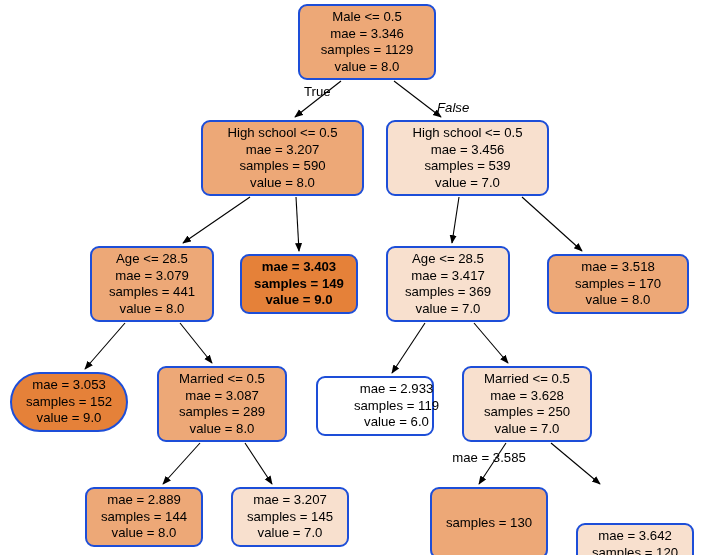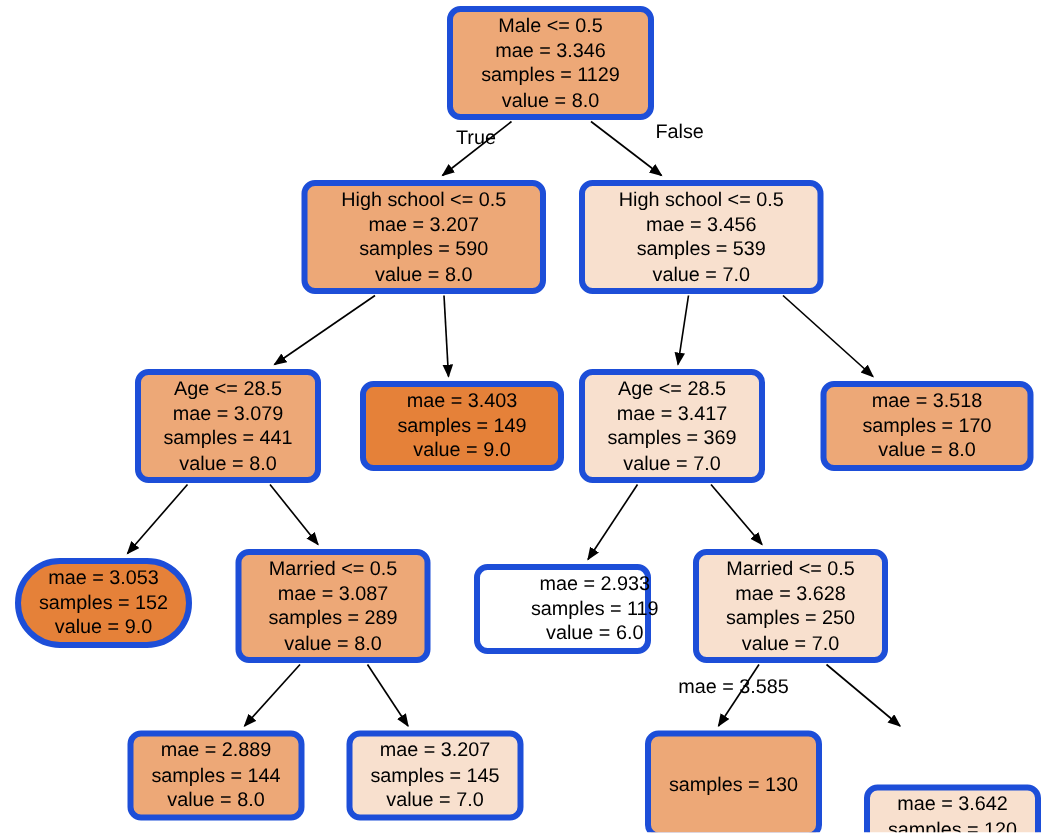--- a/index.html
+++ b/index.html
@@ -19,21 +19,21 @@
     position: absolute;
     left: 0;
     top: 0;
     width: 708px;
     height: 555px;
     pointer-events: none;
   }
   .node {
     position: absolute;
     box-sizing: border-box;
-    border: 4px solid #1d4ed8;
+    border: 2px solid #1d4ed8;
     border-radius: 9px;
     display: flex;
     flex-direction: column;
     align-items: center;
     justify-content: center;
     text-align: center;
     color: #000000;
     font-size: 13.2px;
     line-height: 16.5px;
     white-space: nowrap;
@@ -72,21 +72,21 @@
         <line x1="425" y1="323" x2="392" y2="373" stroke="#000000" stroke-width="1.1" marker-end="url(#arrow)"></line>
         <line x1="474" y1="323" x2="508" y2="363" stroke="#000000" stroke-width="1.1" marker-end="url(#arrow)"></line>
         <line x1="200" y1="443" x2="163" y2="484" stroke="#000000" stroke-width="1.1" marker-end="url(#arrow)"></line>
         <line x1="245" y1="443" x2="272" y2="484" stroke="#000000" stroke-width="1.1" marker-end="url(#arrow)"></line>
         <line x1="506" y1="443" x2="479" y2="484" stroke="#000000" stroke-width="1.1" marker-end="url(#arrow)"></line>
         <line x1="551" y1="443" x2="600" y2="484" stroke="#000000" stroke-width="1.1" marker-end="url(#arrow)"></line>
       </g>
   </svg>
   <div id="labels">
       <div class="edge-label" style="left: 284px; top: 84px;">True</div>
-      <div class="edge-label" style="left: 417px; top: 80px;">False</div>
+      <div class="edge-label" style="left: 417px; top: 100px; font-style: italic;">False</div>
     </div>
   <div id="nodes">
       <div class="node" style="left: 298px; top: 4px; width: 138px; height: 76px; background: rgb(237, 168, 119);">
         <span class="ln">Male &lt;= 0.5</span>
         <span class="ln">mae = 3.346</span>
         <span class="ln">samples = 1129</span>
         <span class="ln">value = 8.0</span>
       </div>
       <div class="node" style="left: 201px; top: 120px; width: 163px; height: 76px; background: rgb(237, 168, 119);">
         <span class="ln">High school &lt;= 0.5</span>
@@ -99,21 +99,21 @@
         <span class="ln">mae = 3.456</span>
         <span class="ln">samples = 539</span>
         <span class="ln">value = 7.0</span>
       </div>
       <div class="node" style="left: 90px; top: 246px; width: 124px; height: 76px; background: rgb(237, 168, 119);">
         <span class="ln">Age &lt;= 28.5</span>
         <span class="ln">mae = 3.079</span>
         <span class="ln">samples = 441</span>
         <span class="ln">value = 8.0</span>
       </div>
-      <div class="node" style="left: 240px; top: 254px; width: 136px; height: 60px; background: rgb(229, 129, 57);">
+      <div class="node" style="left: 240px; top: 254px; width: 118px; height: 60px; background: rgb(229, 129, 57); font-weight: bold;">
         <span class="ln">mae = 3.403</span>
         <span class="ln">samples = 149</span>
         <span class="ln">value = 9.0</span>
       </div>
       <div class="node" style="left: 386px; top: 246px; width: 124px; height: 76px; background: rgb(248, 224, 206);">
         <span class="ln">Age &lt;= 28.5</span>
         <span class="ln">mae = 3.417</span>
         <span class="ln">samples = 369</span>
         <span class="ln">value = 7.0</span>
       </div>

